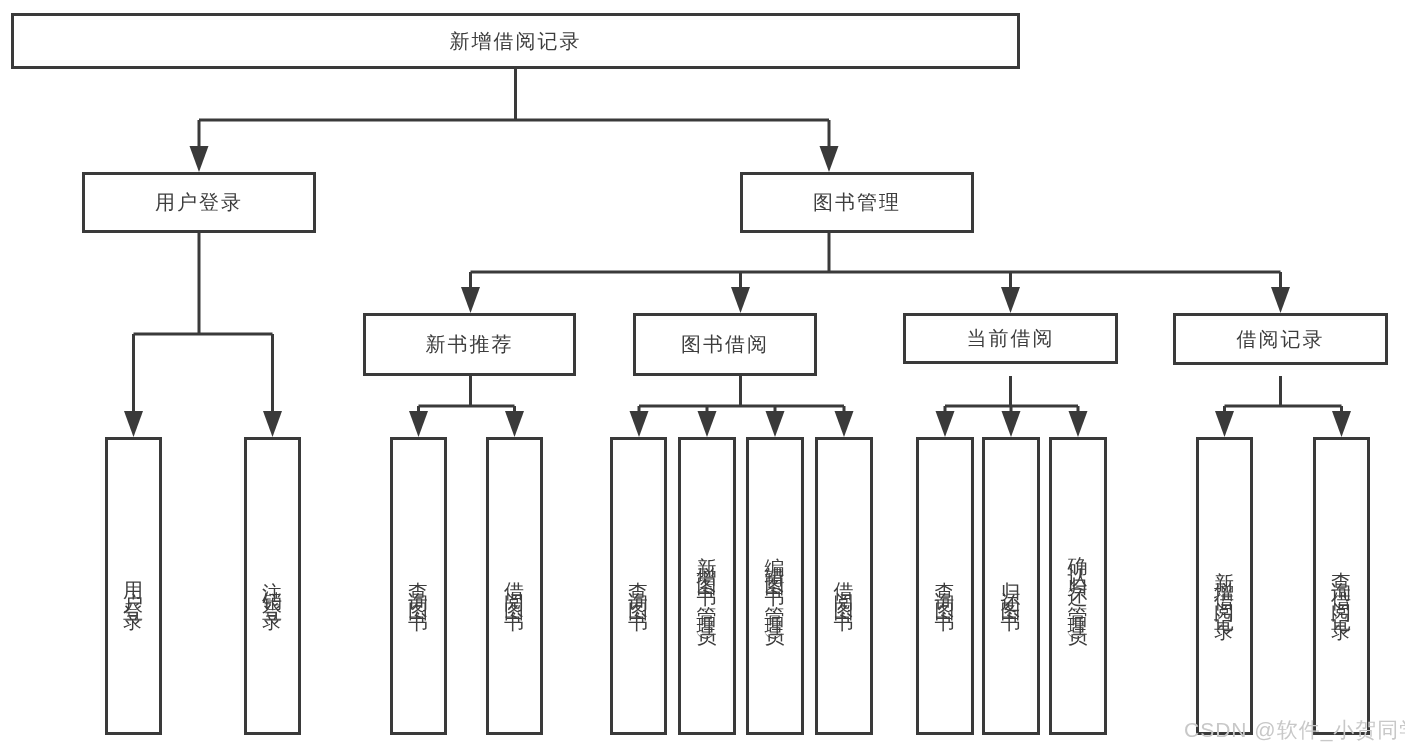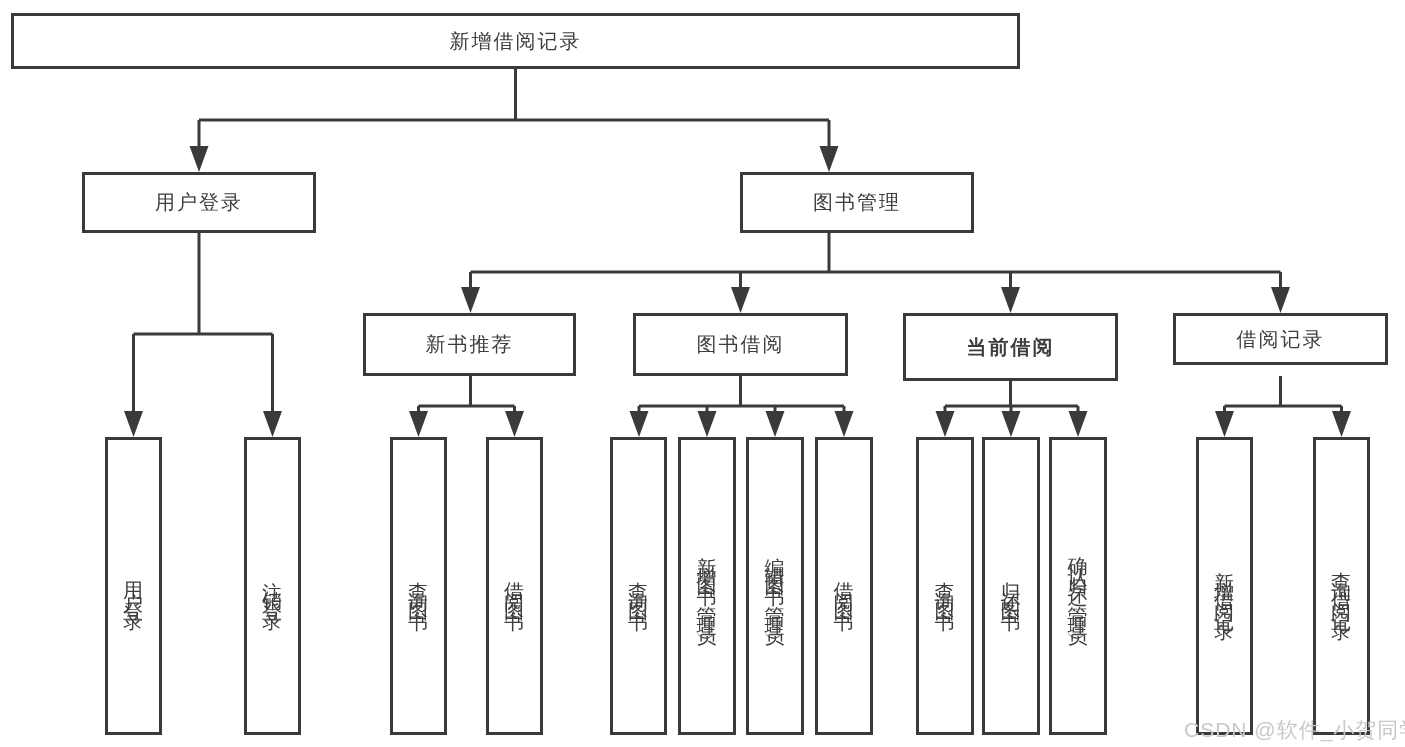--- a/index.html
+++ b/index.html
@@ -101,24 +101,24 @@
   <div class="node" style="left:82px; top:172px; width:234px; height:61px;">
     <span class="hlabel">用户登录</span>
   </div>
   <div class="node" style="left:712px; top:172px; width:234px; height:61px;margin-left:28px;">
     <span class="hlabel">图书管理</span>
   </div>
 
   <div class="node" style="left:363px; top:313px; width:213px; height:63px;">
     <span class="hlabel">新书推荐</span>
   </div>
-  <div class="node" style="left:633px; top:313px; width:215px; height:63px;">
+  <div class="node" style="left:633px; top:313px; width:184px; height:63px;">
     <span class="hlabel">图书借阅</span>
   </div>
-  <div class="node" style="left:903px; top:313px; width:215px; height:68px;font-weight:bold;">
+  <div class="node" style="left:903px; top:313px; width:215px; height:51px;">
     <span class="hlabel">当前借阅</span>
   </div>
   <div class="node" style="left:1173px; top:313px; width:215px; height:52px;">
     <span class="hlabel">借阅记录</span>
   </div>
 
   <div class="node" style="left:105px; top:437px; width:57px; height:298px;">
     <span class="vtext">用户登录</span>
   </div>
   <div class="node" style="left:244px; top:437px; width:57px; height:298px;">

